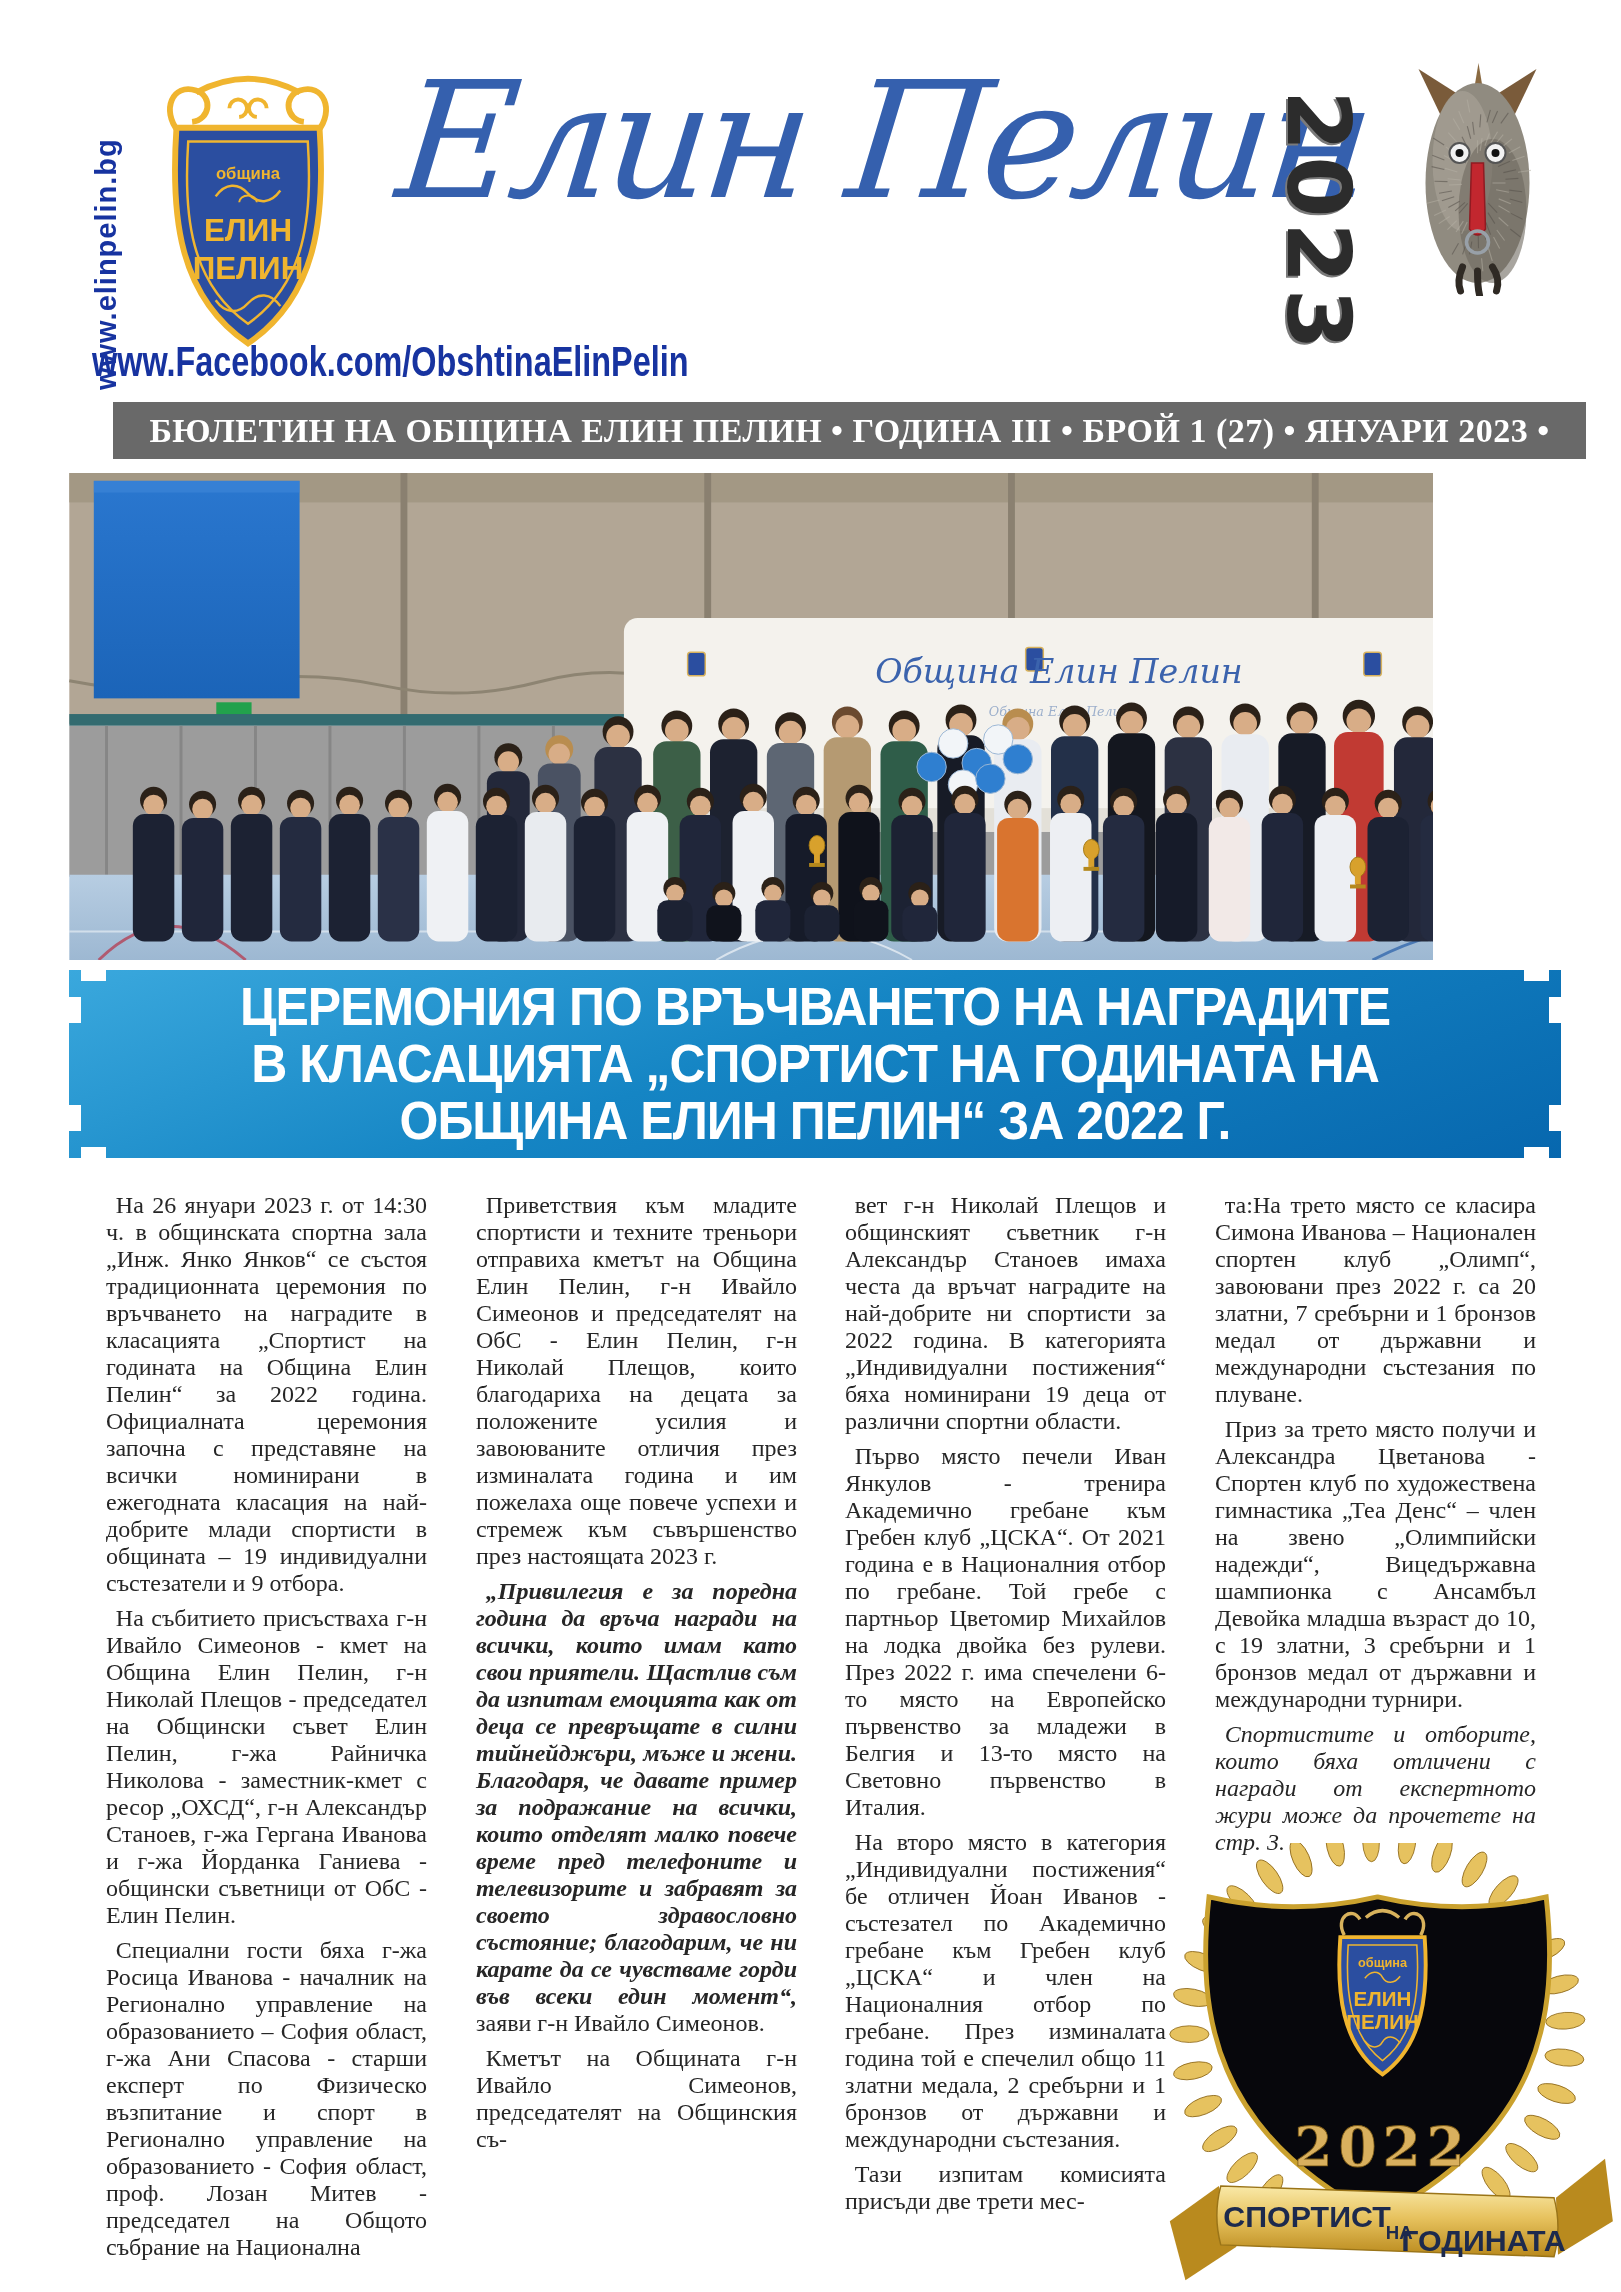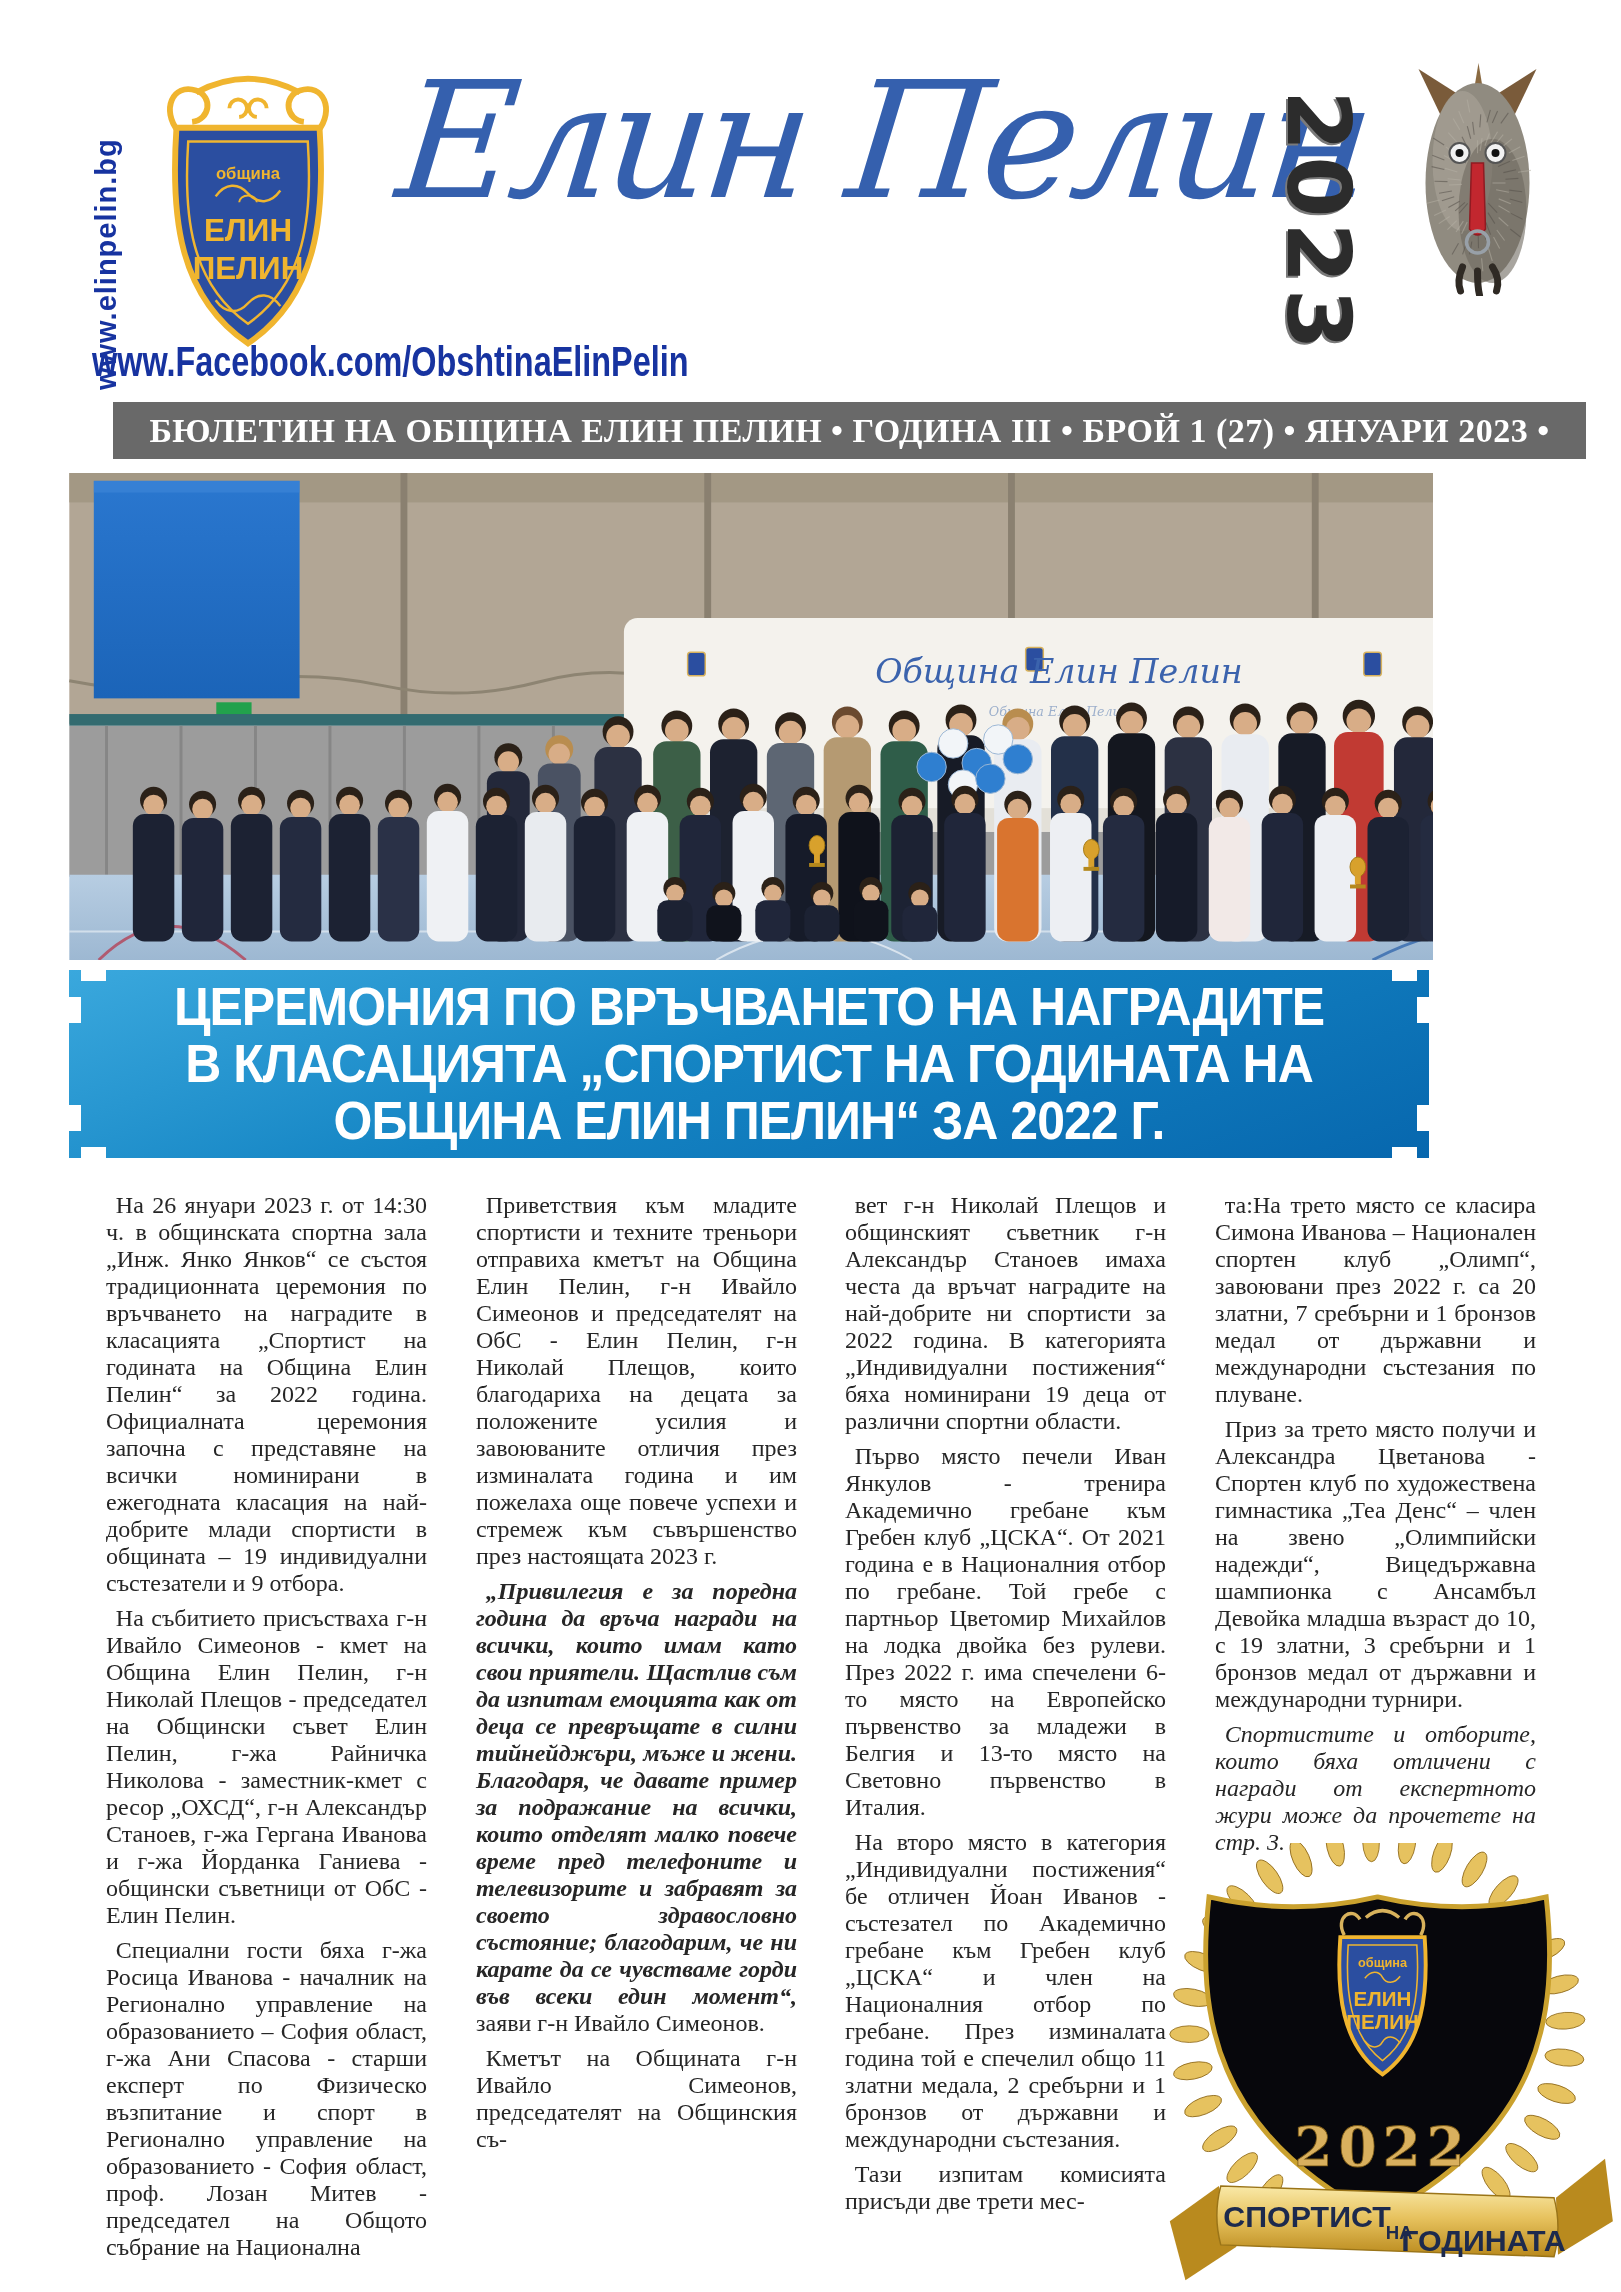--- a/index.html
+++ b/index.html
@@ -26,21 +26,21 @@
   
   .issue-bar{position:absolute;left:92px;top:402px;width:1473px;height:57px;background:#696969;
     display:flex;align-items:center;justify-content:center;margin-left:21px;}
   .issue-bar span{color:#fff;font-family:"Liberation Serif",serif;font-weight:bold;
     font-size:34px;letter-spacing:0.5px;white-space:nowrap;}
 
   
   .photo{position:absolute;left:69px;top:473px;width:1364px;height:487px;overflow:hidden;}
 
   
-  .headline{position:absolute;left:69px;top:970px;width:1360px;height:188px;
+  .headline{position:absolute;left:69px;top:970px;width:1492px;height:188px;
     background:linear-gradient(160deg,#3aa8dd 0%,#1585c4 45%,#0767ae 100%);
     display:flex;flex-direction:column;align-items:center;justify-content:center;}
   .headline .hl{color:#fff;font-family:"Liberation Sans",sans-serif;font-weight:bold;
     font-size:50px;line-height:57px;letter-spacing:-1px;white-space:nowrap;transform:scaleY(1.06);}
   .notch{position:absolute;background:#fff;}
   .n1{left:-1px;top:27.4px;width:12.7px;height:25.5px;}  .n2{left:-1px;bottom:27.4px;width:12.7px;height:25.5px;}
   .n3{right:-1px;top:27.4px;width:12.7px;height:25.5px;} .n4{right:-1px;bottom:27.4px;width:12.7px;height:25.5px;}
   .n5{left:11.8px;top:-1px;width:25.5px;height:11.8px;}  .n6{right:11.8px;top:-1px;width:25.5px;height:11.8px;}
   .n7{left:11.8px;bottom:-1px;width:25.5px;height:11.8px;}.n8{right:11.8px;bottom:-1px;width:25.5px;height:11.8px;}
 

